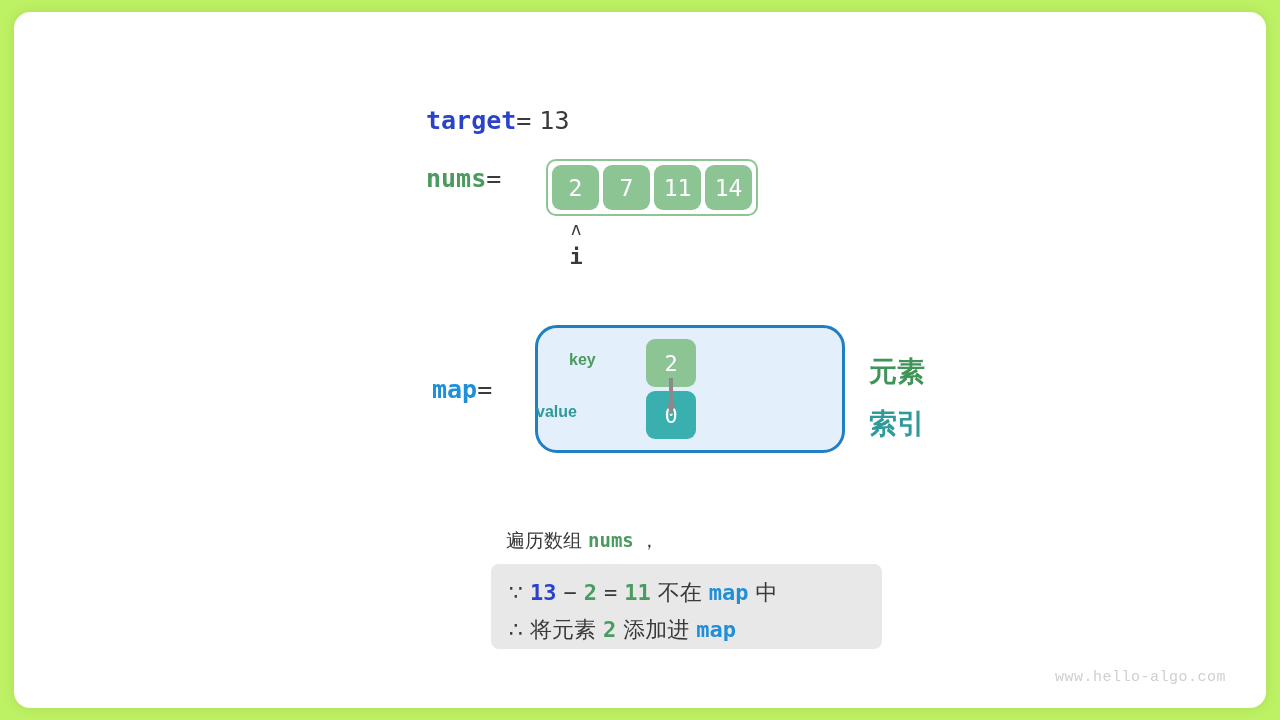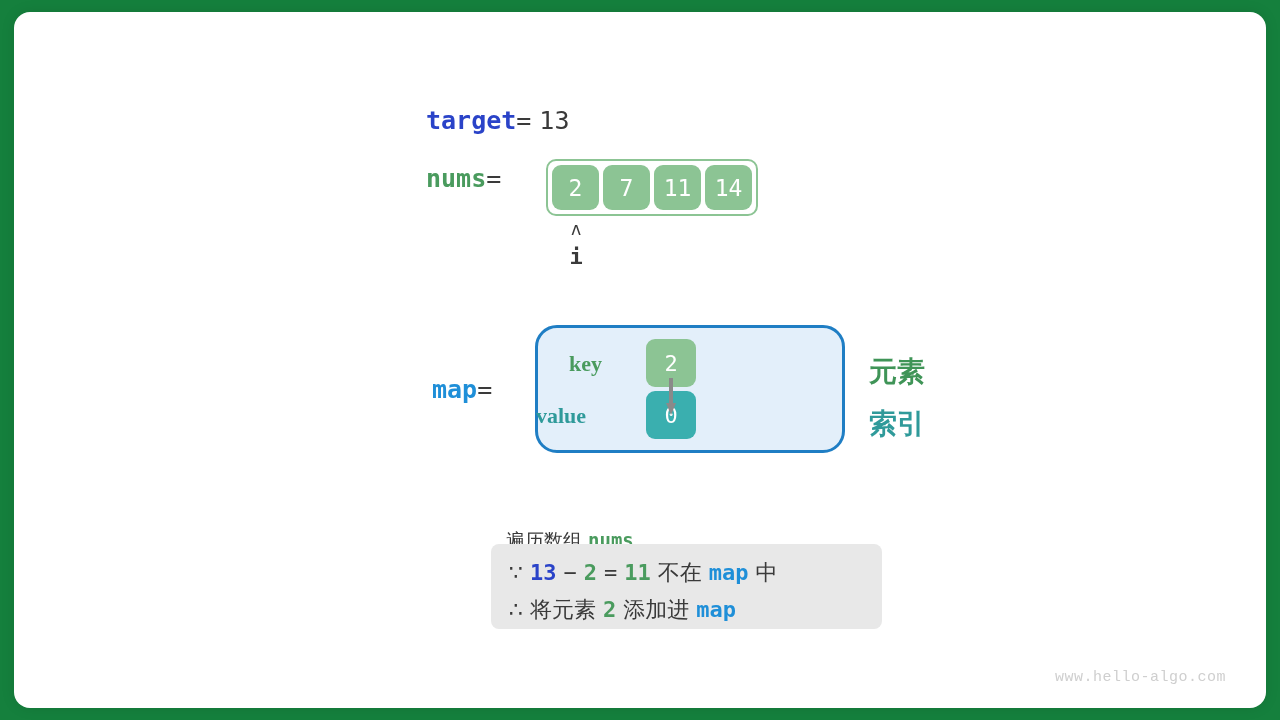--- a/index.html
+++ b/index.html
@@ -4,21 +4,21 @@
 <style>
   html, body {
     margin: 0; padding: 0;
     width: 1280px; height: 720px;
     background: #ffffff;
     font-family: "DejaVu Sans", sans-serif;
   }
   #stage {
     position: relative;
     width: 1280px; height: 720px;
-    background: #15803d;
+    background: #bef264;
     overflow: hidden;
   }
   .card {
     position: absolute;
     left: 14px; top: 12px;
     width: 1252px; height: 696px;
     background: #ffffff;
     border-radius: 16px;
     box-shadow: 0 0 14px rgba(0,0,0,0.10);
   }
@@ -97,22 +97,22 @@
     position: absolute;
     left: 521px; top: 313px;
     width: 310px; height: 128px;
     background: #e3effa;
     border: 3px solid #1f7ec4;
     border-radius: 22px;
     box-sizing: border-box;
   }
   .kv-label {
     position: absolute;
-    font-family: Liberation Serif, serif;
-    font-size: 22px;
+    font-family: Liberation Sans, sans-serif;
+    font-size: 16px;
     font-weight: bold;
   }
   .kv-label.key   { left: 555px; top: 339px; color: #4a9b5e; }
   .kv-label.value { left: 522px; top: 391px; color: #2f9a9a; }
 
   .kv-cell {
     position: absolute;
     left: 632px;
     width: 50px; height: 48px;
     border-radius: 9px;
@@ -147,21 +147,21 @@
     position: absolute;
     left: 492px; top: 512px;
     font-size: 19px;
     line-height: 32px;
     white-space: pre;
     color: #3a3a3a;
   }
 
   .note-box {
     position: absolute;
-    left: 477px; top: 532px;
+    left: 477px; top: 552px;
     width: 391px; height: 85px;
     background: #e8e8e8;
     border-radius: 8px;
     box-sizing: border-box;
     padding: 10px 0 0 18px;
   }
   .note-line {
     font-size: 22px;
     line-height: 37px;
     white-space: pre;

